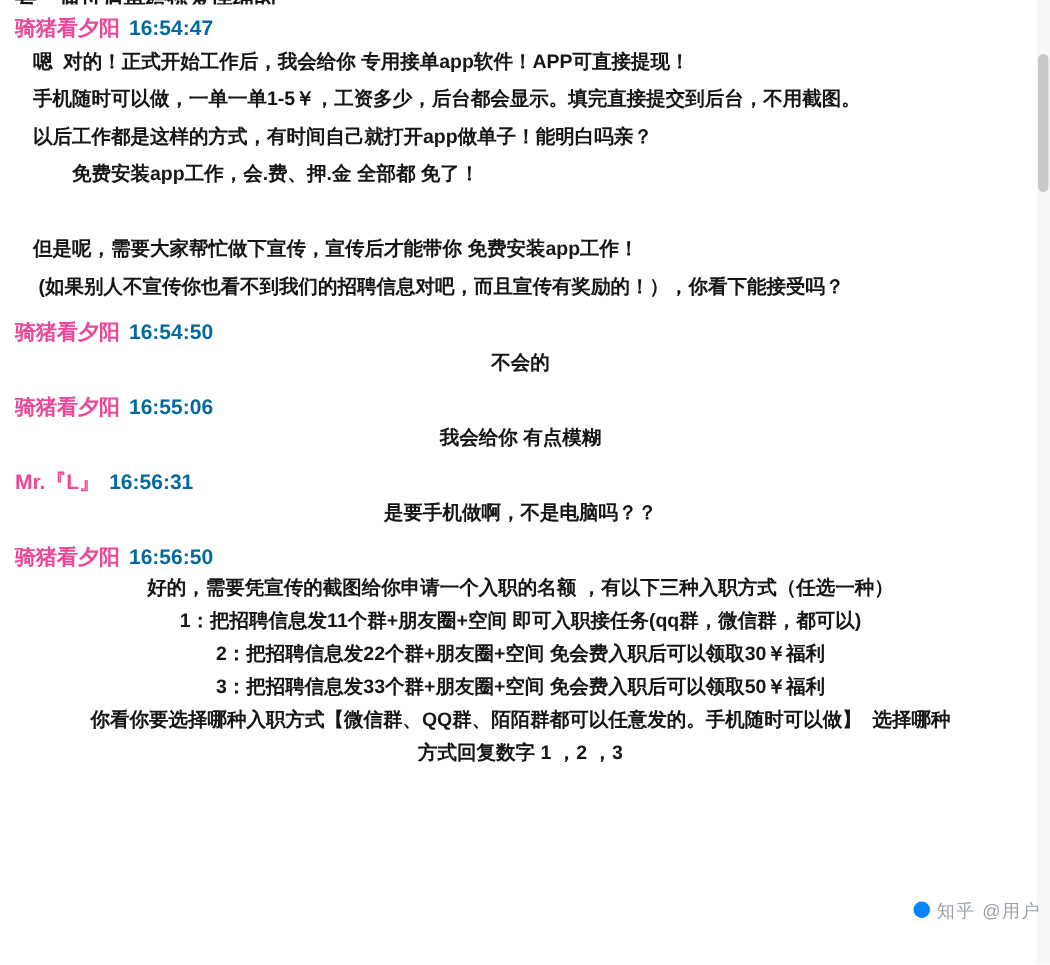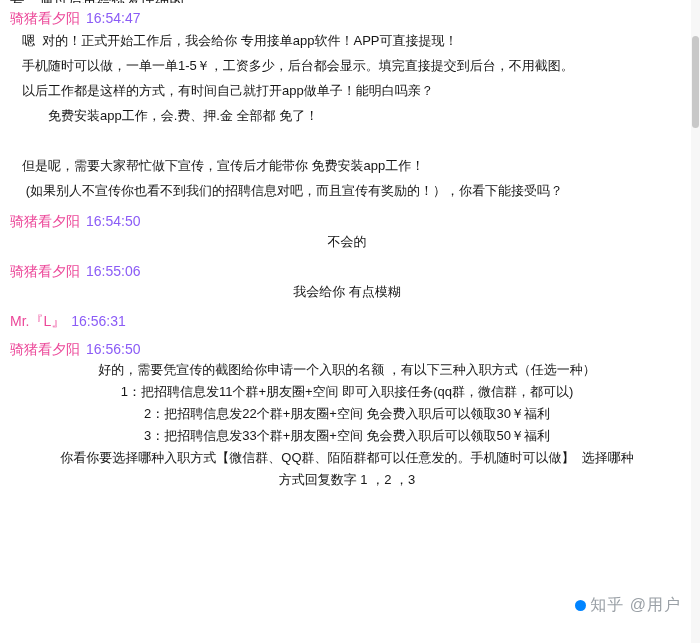--- a/index.html
+++ b/index.html
@@ -18,33 +18,34 @@
   }
   .chat {
     position: absolute;
     left: 0;
     top: 0;
     width: 700px;
     height: 643px;
     box-sizing: border-box;
     padding: 0 28px 0 10px;
     overflow: hidden;
+    font-weight: bold;
   }
   .msg-head {
     color: #1356a2;
     font-size: 14px;
     line-height: 19px;
     margin-top: 9px;
     white-space: nowrap;
   }
   .msg-head .nick {
     color: #ec4899;
   }
   .msg-head .time {
-    color: #8b5cf6;
+    color: #0369a1;
     margin-left: 6px;
   }
   .msg-body {
     color: #161616;
     font-size: 13px;
     line-height: 25px;
     padding-left: 12px;
     white-space: pre-wrap;
     word-break: break-all;
   }
@@ -75,23 +76,23 @@
     position: absolute;
     right: 1px;
     top: 36px;
     width: 7px;
     height: 92px;
     background: #c8c8c8;
     border-radius: 4px;
   }
   .watermark {
     position: absolute;
-    right: 19px;
+    right: 6px;
     bottom: 27px;
-    font-size: 16px;
+    font-size: 12px;
     color: #9aa0a6;
     letter-spacing: 1px;
     white-space: nowrap;
   }
   .watermark .wm-dot {
     display: inline-block;
     width: 11px;
     height: 11px;
     border-radius: 50%;
     background: #0084ff;
@@ -123,20 +124,21 @@
   <div class="msg-body tight"><span>不会的</span></div>
 
   <div class="msg-head">
     <span class="nick">骑猪看夕阳</span><span class="time">16:55:06</span>
   </div>
   <div class="msg-body tight"><span>我会给你 有点模糊</span></div>
 
   <div class="msg-head">
     <span class="nick">Mr.『L』</span><span class="time">16:56:31</span>
   </div>
+  <div class="msg-body tight"><span>是要手机做啊，不是电脑吗？？</span></div>
 
 
   <div class="msg-head">
     <span class="nick">骑猪看夕阳</span><span class="time">16:56:50</span>
   </div>
   <div class="msg-body tight"><span>好的，需要凭宣传的截图给你申请一个入职的名额 ，有以下三种入职方式（任选一种）</span>
 <span>1：把招聘信息发11个群+朋友圈+空间 即可入职接任务(qq群，微信群，都可以)</span>
 <span>2：把招聘信息发22个群+朋友圈+空间 免会费入职后可以领取30￥福利</span>
 <span>3：把招聘信息发33个群+朋友圈+空间 免会费入职后可以领取50￥福利</span>
 <span>你看你要选择哪种入职方式【微信群、QQ群、陌陌群都可以任意发的。手机随时可以做】  选择哪种</span>

